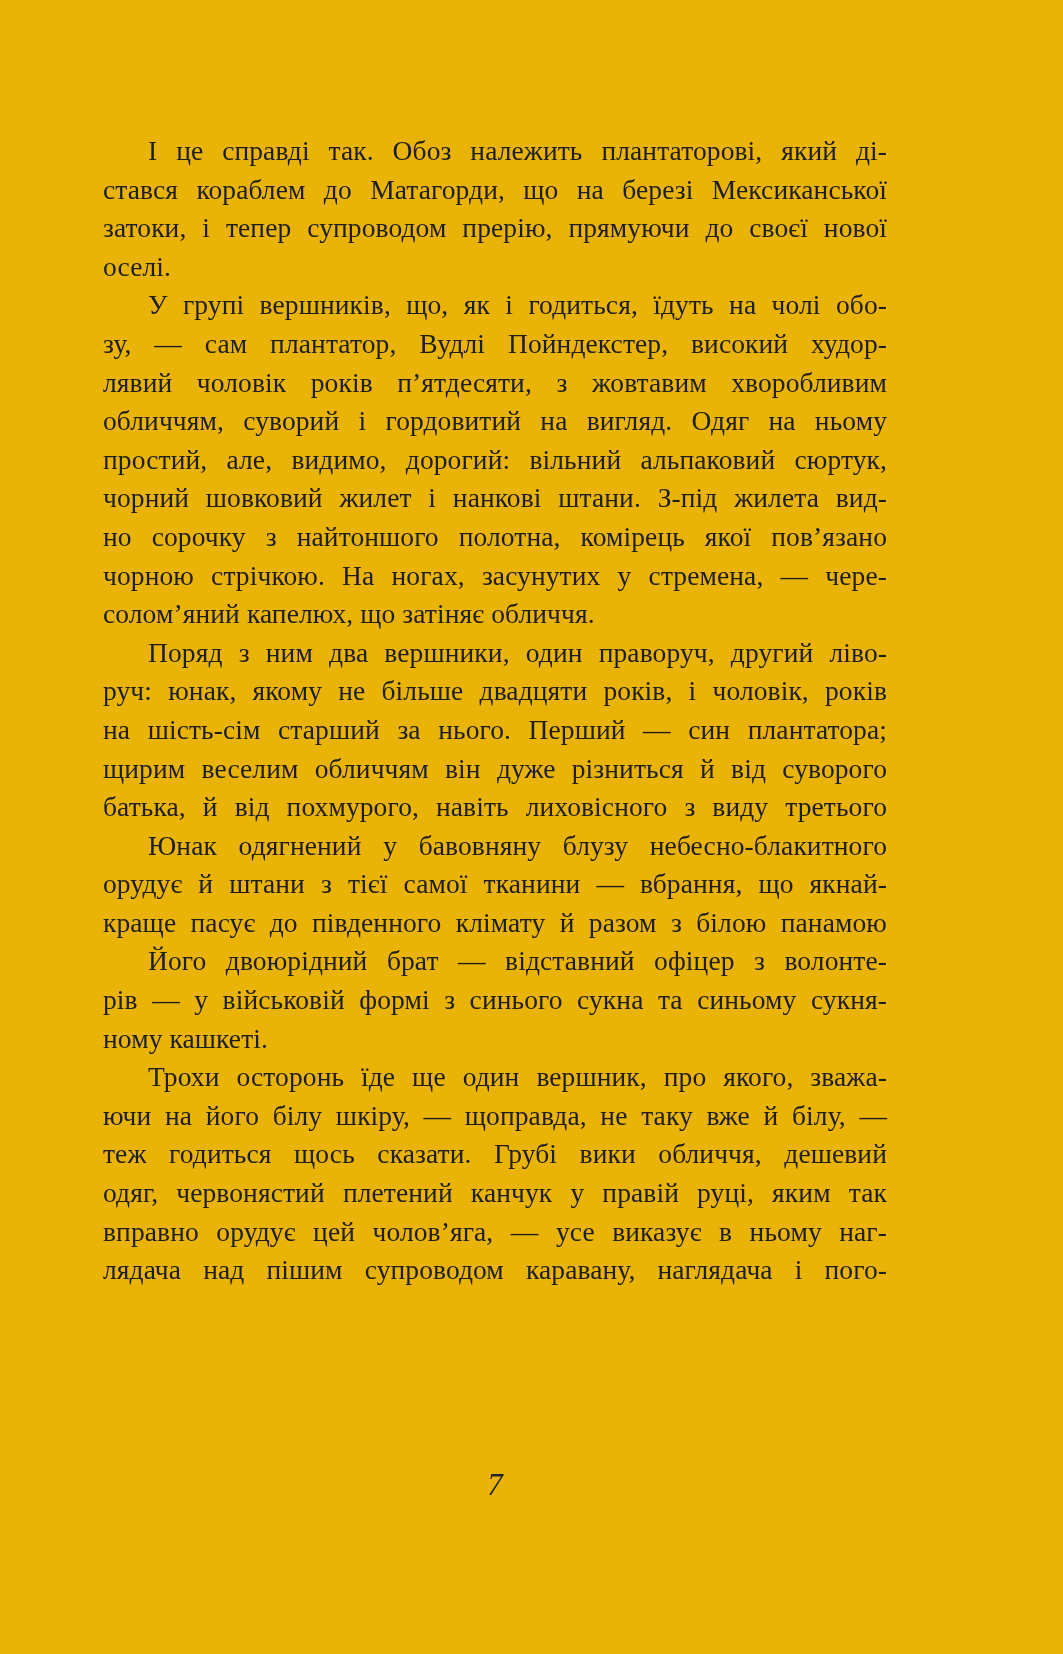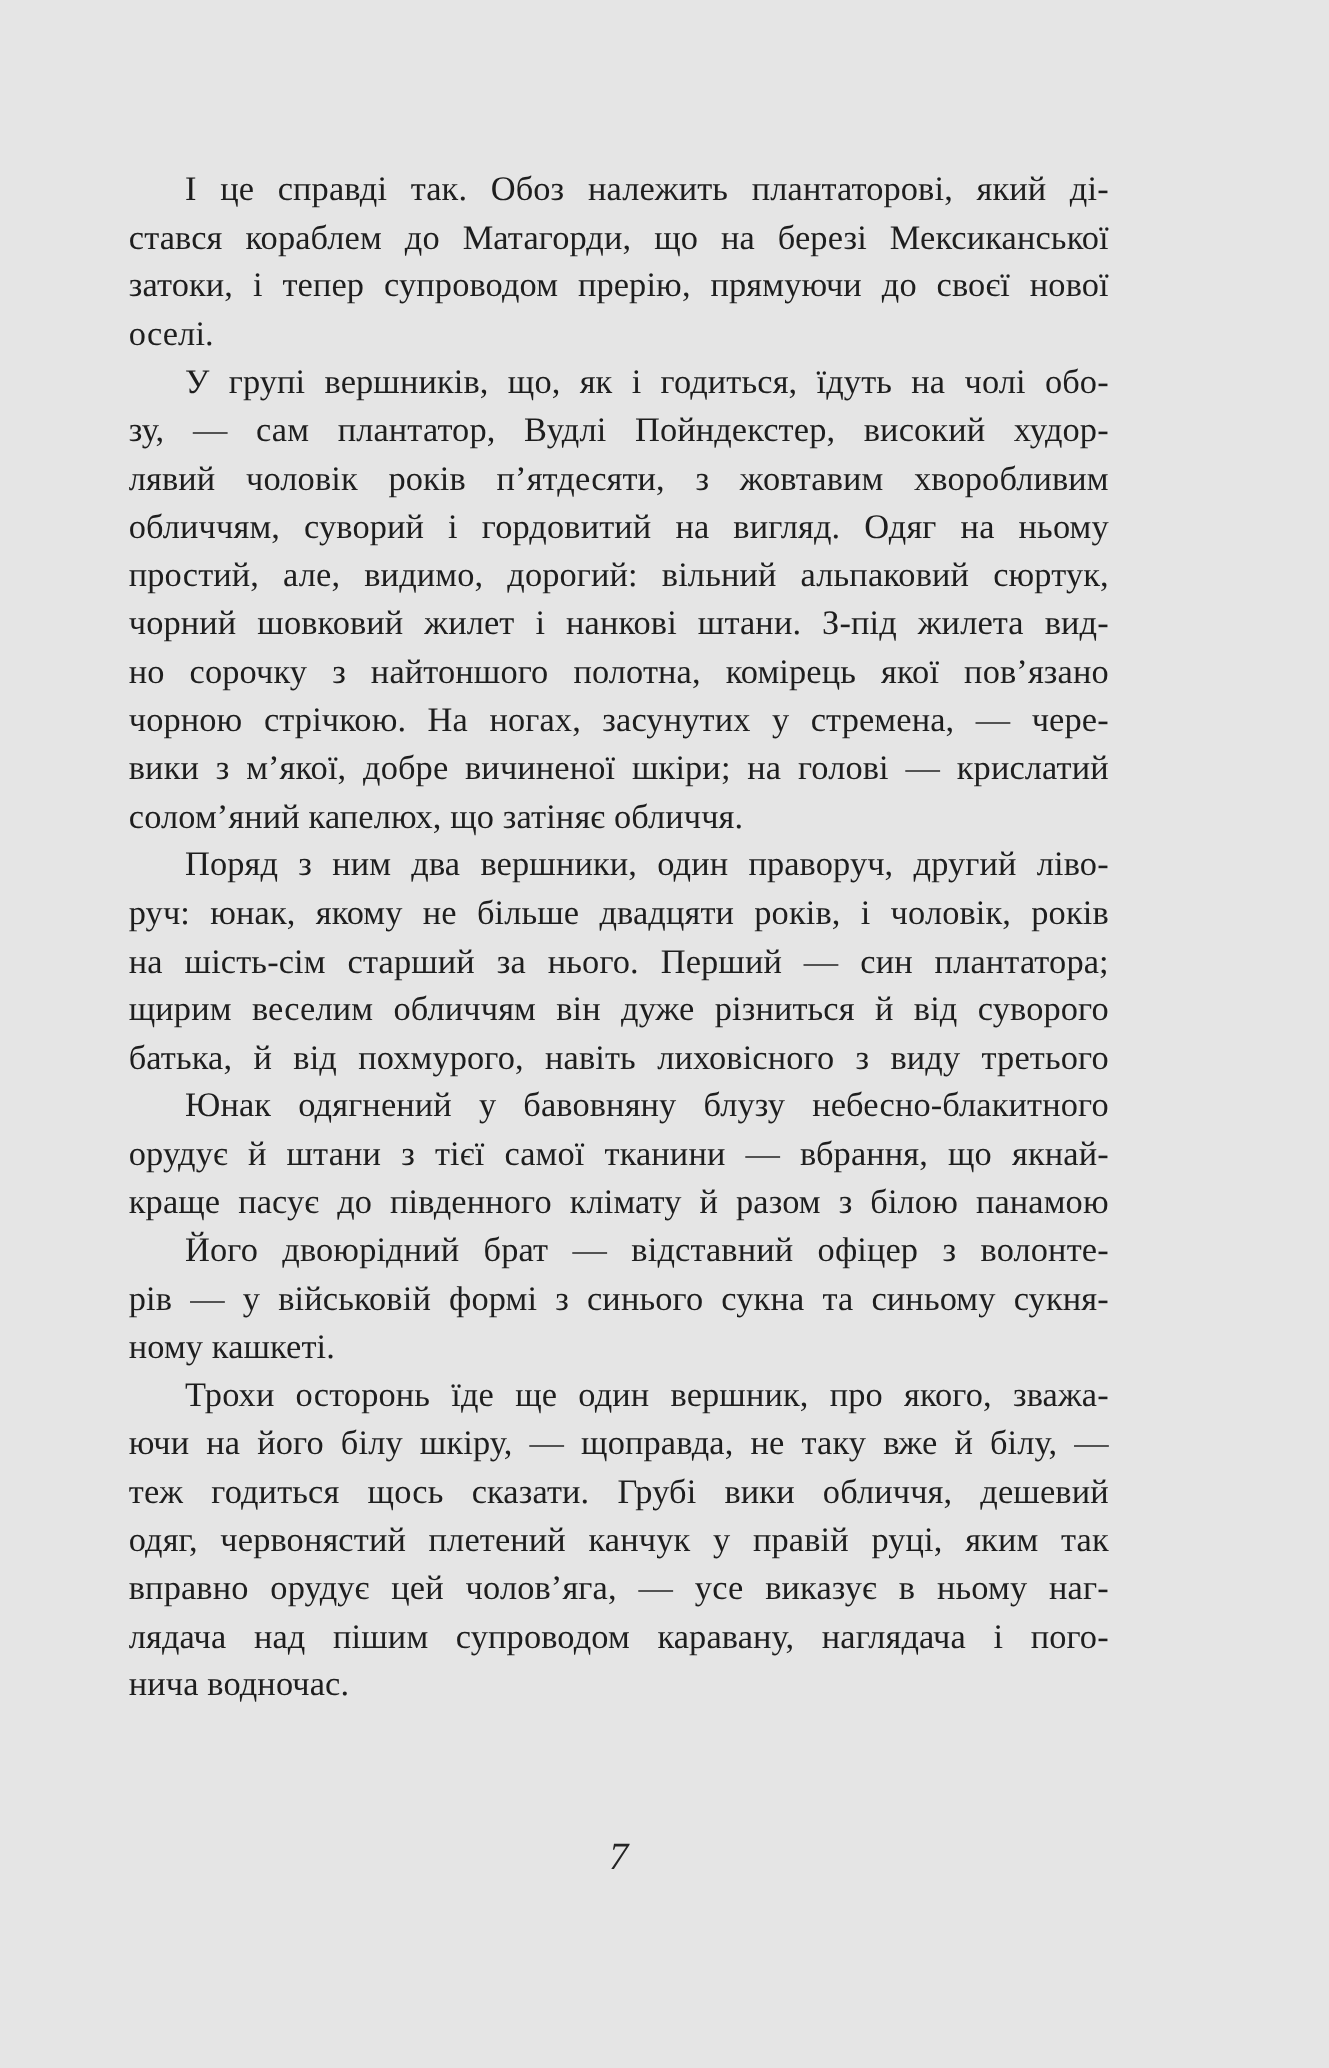--- a/index.html
+++ b/index.html
@@ -11,21 +11,21 @@
     width: 1063px;
     height: 1654px;
     position: relative;
     overflow: hidden;
     font-family: "Liberation Serif", "DejaVu Serif", serif;
     color: #1e1e1e;
   }
   .page {
     position: absolute;
     inset: 0;
-    background: #e5e5e5;
+    background: #eab308;
   }
   .text-block {
     position: absolute;
     left: 103px;
     top: 132px;
     width: 784px;
     font-size: 27.5px;
     line-height: 38.6px;
     letter-spacing: 0.1px;
   }
@@ -67,21 +67,20 @@
       </div>
       <div class="para">
         <div class="line first">У групі вершників, що, як і годиться, їдуть на чолі обо-</div>
         <div class="line">зу, — сам плантатор, Вудлі Пойндекстер, високий худор-</div>
         <div class="line">лявий чоловік років п’ятдесяти, з жовтавим хворобливим</div>
         <div class="line">обличчям, суворий і гордовитий на вигляд. Одяг на ньому</div>
         <div class="line">простий, але, видимо, дорогий: вільний альпаковий сюртук,</div>
         <div class="line">чорний шовковий жилет і нанкові штани. З-під жилета вид-</div>
         <div class="line">но сорочку з найтоншого полотна, комірець якої пов’язано</div>
         <div class="line">чорною стрічкою. На ногах, засунутих у стремена, — чере-</div>
-        <div class="line">вики з м’якої, добре вичиненої шкіри; на голові — крислатий</div>
         <div class="line last">солом’яний капелюх, що затіняє обличчя.</div>
       </div>
       <div class="para">
         <div class="line first">Поряд з ним два вершники, один праворуч, другий ліво-</div>
         <div class="line">руч: юнак, якому не більше двадцяти років, і чоловік, років</div>
         <div class="line">на шість-сім старший за нього. Перший — син плантатора;</div>
         <div class="line">щирим веселим обличчям він дуже різниться й від суворого</div>
         <div class="line">батька, й від похмурого, навіть лиховісного з виду третього</div>
       </div>
       <div class="para">
@@ -94,17 +93,16 @@
         <div class="line">рів — у військовій формі з синього сукна та синьому сукня-</div>
         <div class="line last">ному кашкеті.</div>
       </div>
       <div class="para">
         <div class="line first">Трохи осторонь їде ще один вершник, про якого, зважа-</div>
         <div class="line">ючи на його білу шкіру, — щоправда, не таку вже й білу, —</div>
         <div class="line">теж годиться щось сказати. Грубі вики обличчя, дешевий</div>
         <div class="line">одяг, червонястий плетений канчук у правій руці, яким так</div>
         <div class="line">вправно орудує цей чолов’яга, — усе виказує в ньому наг-</div>
         <div class="line">лядача над пішим супроводом каравану, наглядача і пого-</div>
-        <div class="line last">нича водночас.</div>
       </div>
     </div>
   <div class="folio">7</div>
 </div>
 
 </body></html>

